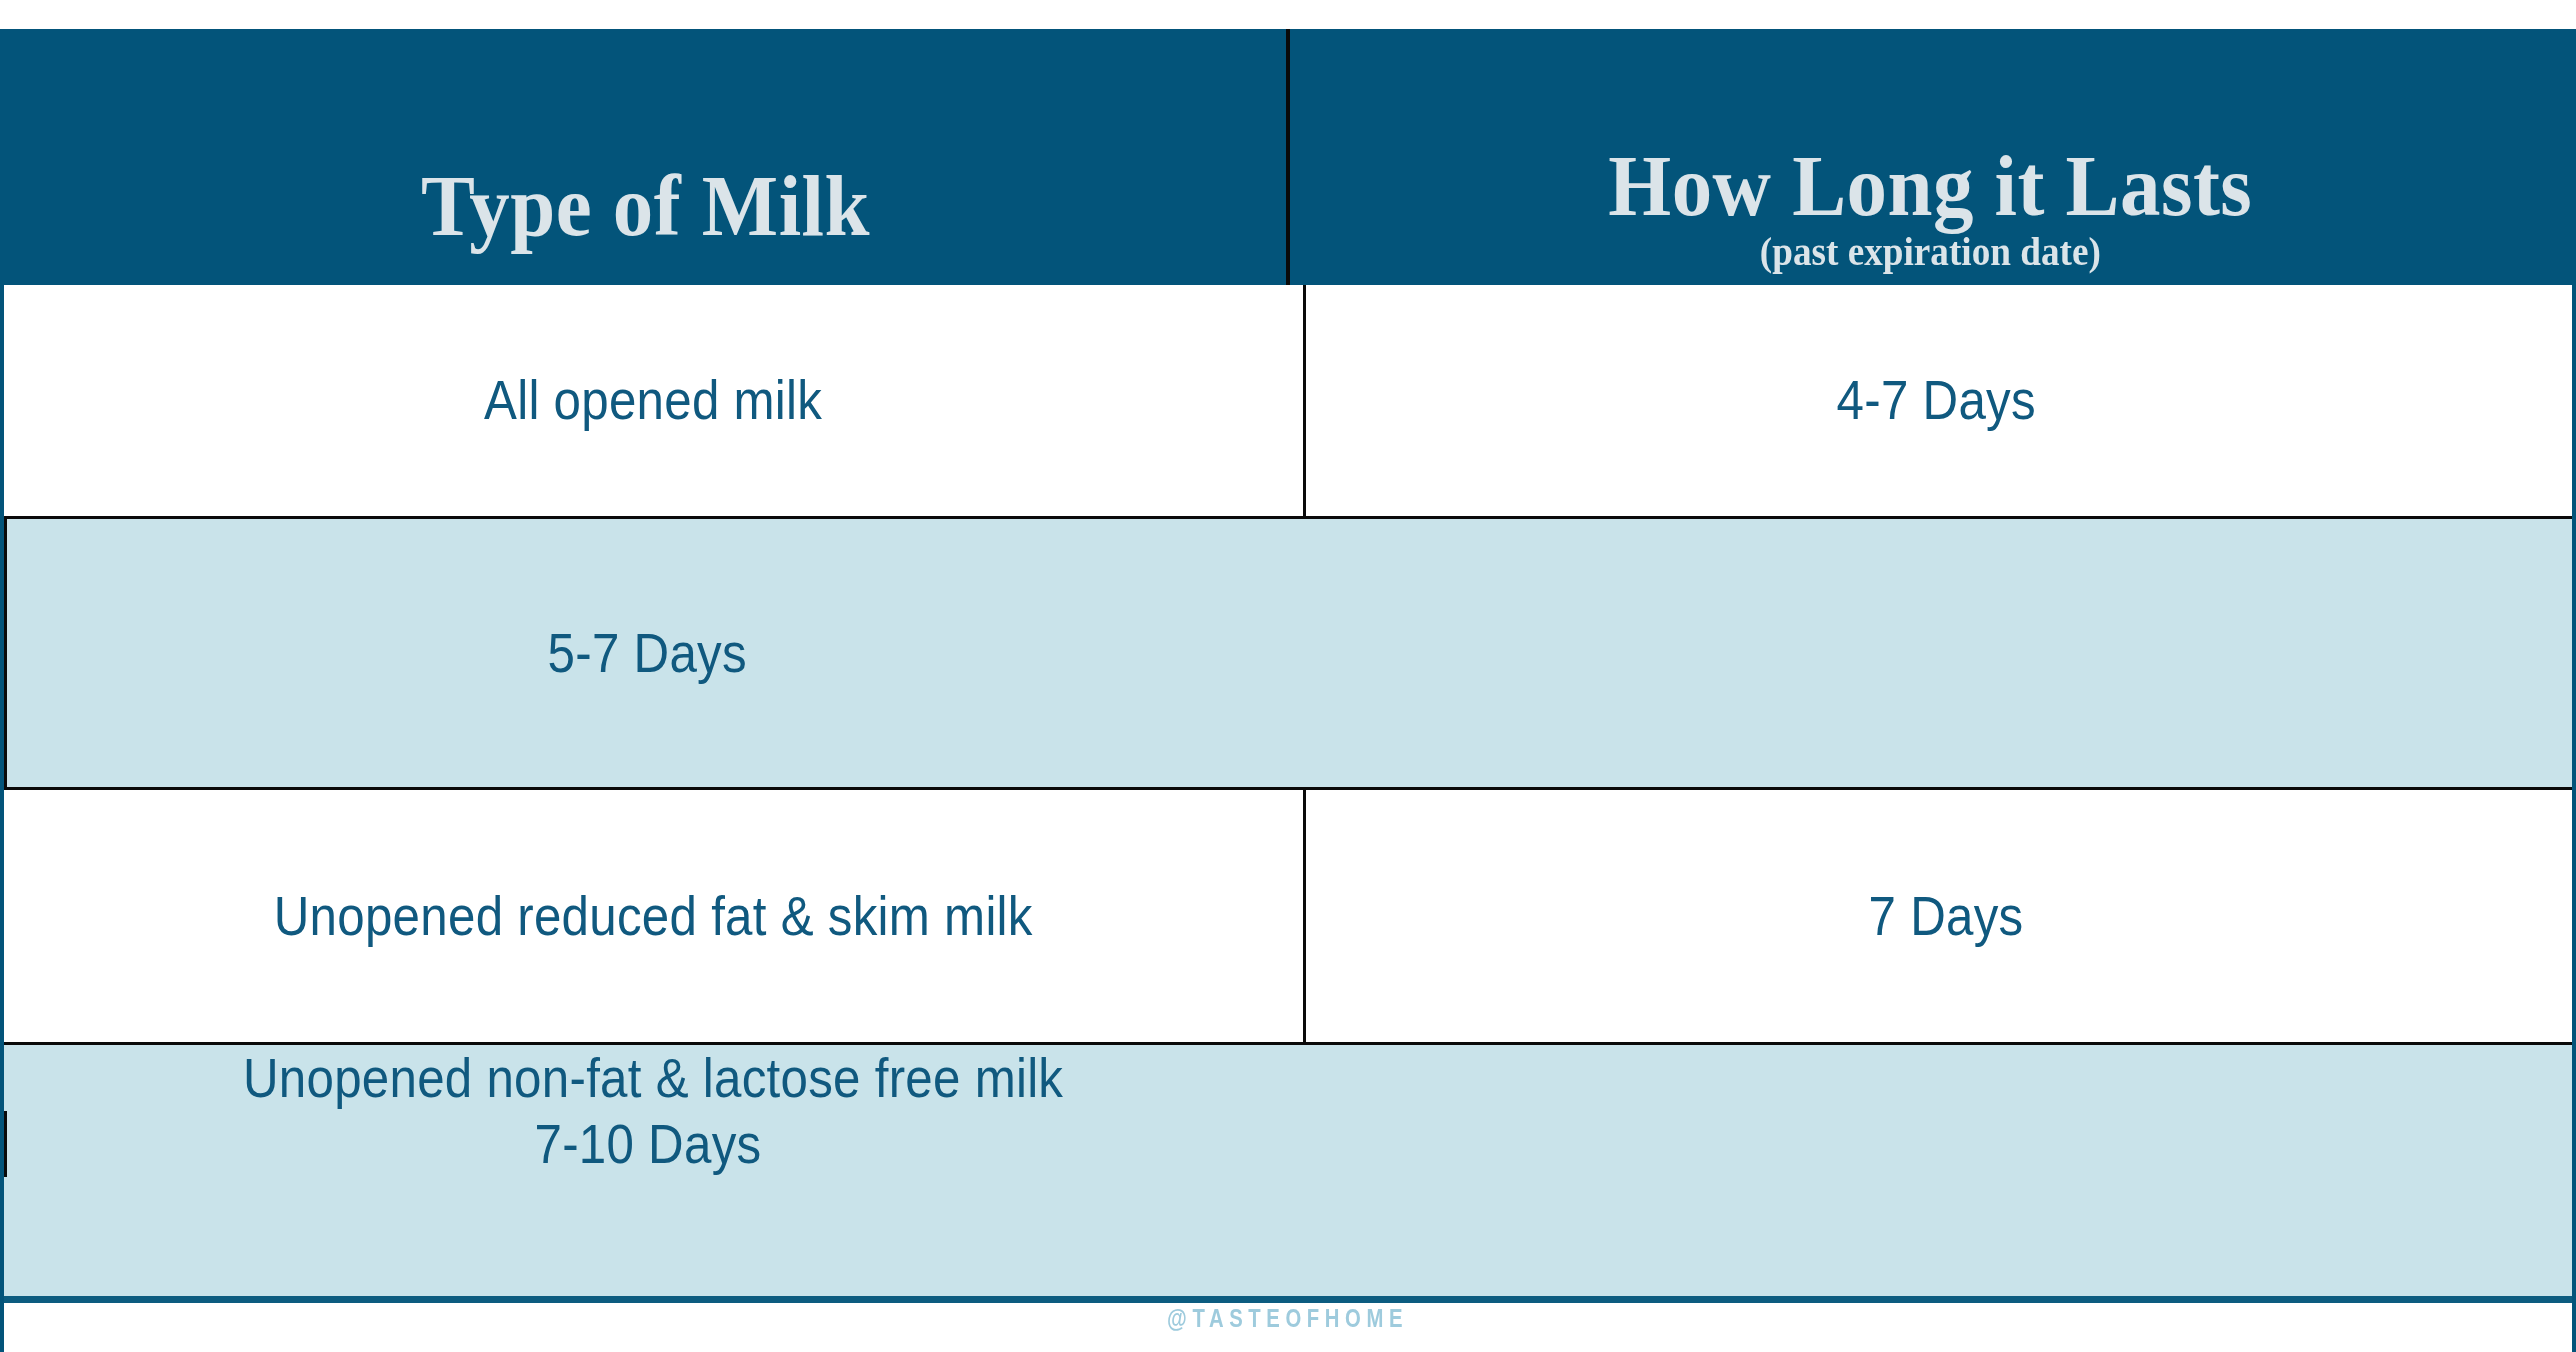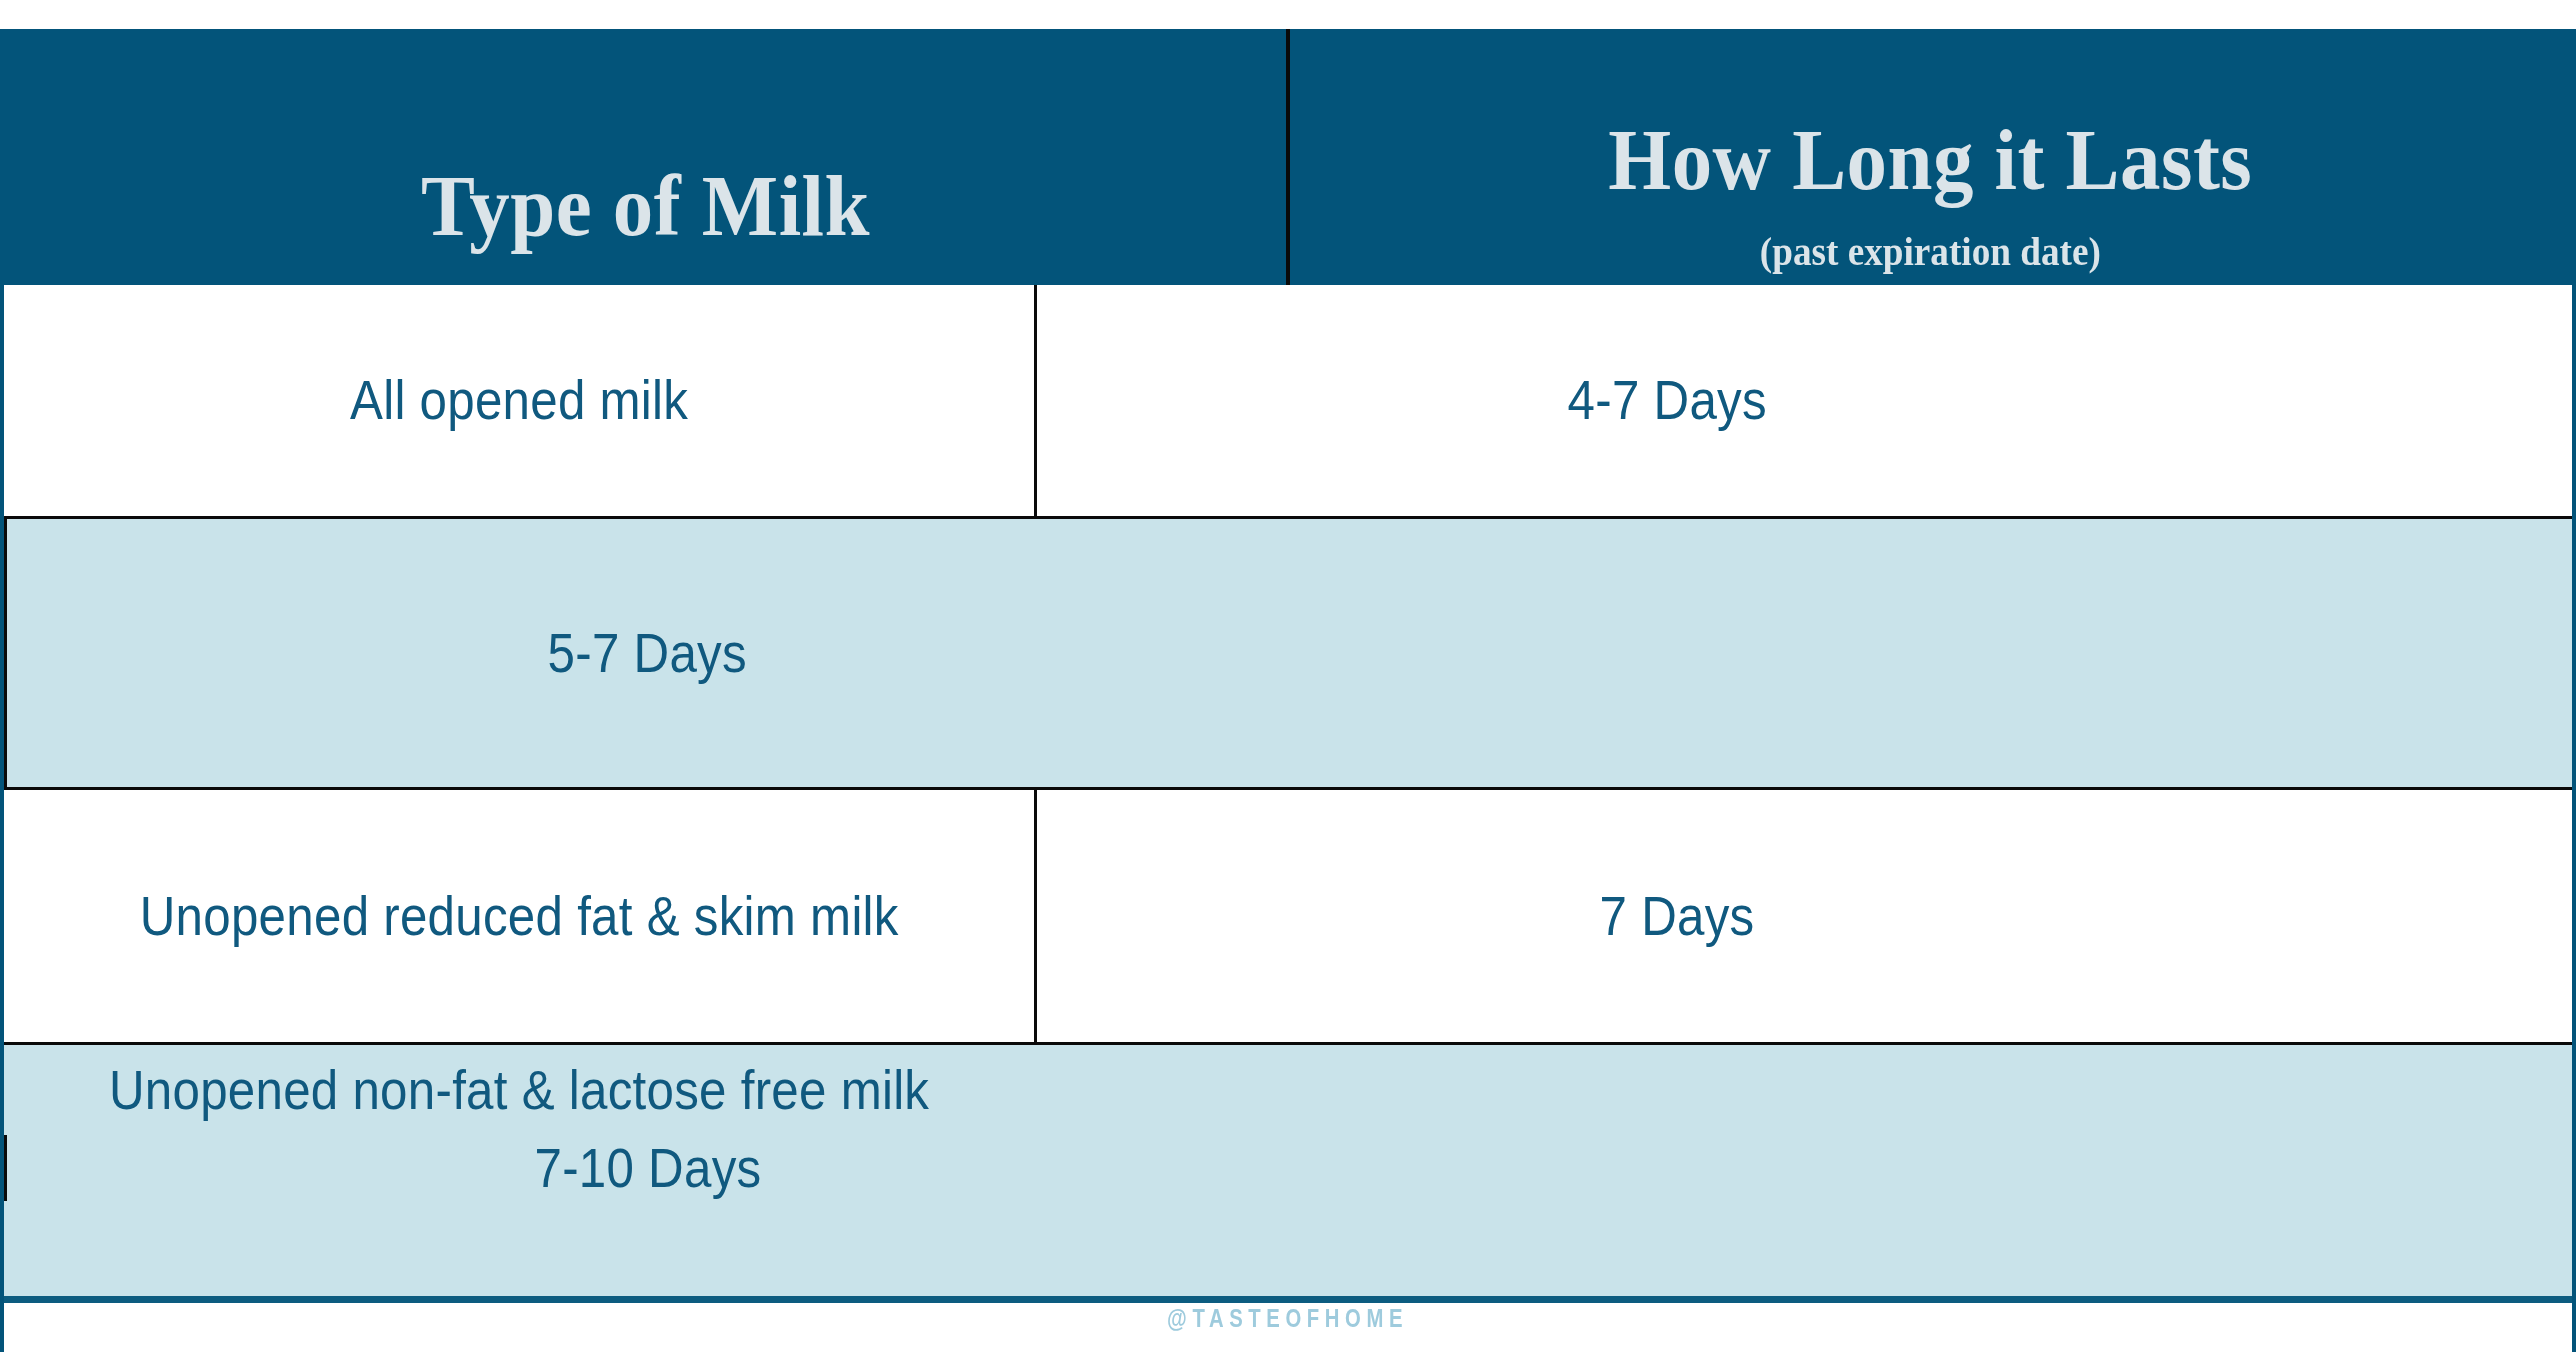--- a/index.html
+++ b/index.html
@@ -31,21 +31,21 @@
     flex:0 0 auto;
     display:flex;
     flex-direction:column;
     align-items:center;
     justify-content:flex-end;
     box-sizing:border-box;
     padding-bottom:5.2px;
     color:#dbe4e9;
   }
   .th-left{width:1282px;}
-  .th-right{width:1284px;border-left:4.6px solid #0a0a0a;gap:26px;}
+  .th-right{width:1284px;border-left:4.6px solid #0a0a0a;}
   .th-title{
     font-family:"Liberation Serif", serif;
     font-weight:700;
     font-size:87px;
     line-height:1.02;
     letter-spacing:0.5px;
     transform:scaleX(0.93);
     white-space:nowrap;
   }
   .th-left .th-title{padding-bottom:29px;}
@@ -80,21 +80,21 @@
     justify-content:center;
     text-align:center;
     box-sizing:border-box;
     color:#10597f;
     font-family:"Liberation Sans", sans-serif;
     font-weight:300;
     font-size:56px;
     line-height:1.18;
     letter-spacing:0.3px;
   }
-  .td-left{width:1030px;padding:12px 31px;}
+  .td-left{width:1299px;padding:0 31px;}
   .td-right{width:1284px;border-left:3.1px solid #0a0a0a;padding:0 31px;}
   .td .cell-text{display:block;transform:scaleX(0.88);}
 
   
   .r1 .td-right{border-left:3.6px solid #0a0a0a;padding-left:10px;}
 
   
   .rule-thick{
     height:6.7px;
     background:#0c5c80;

